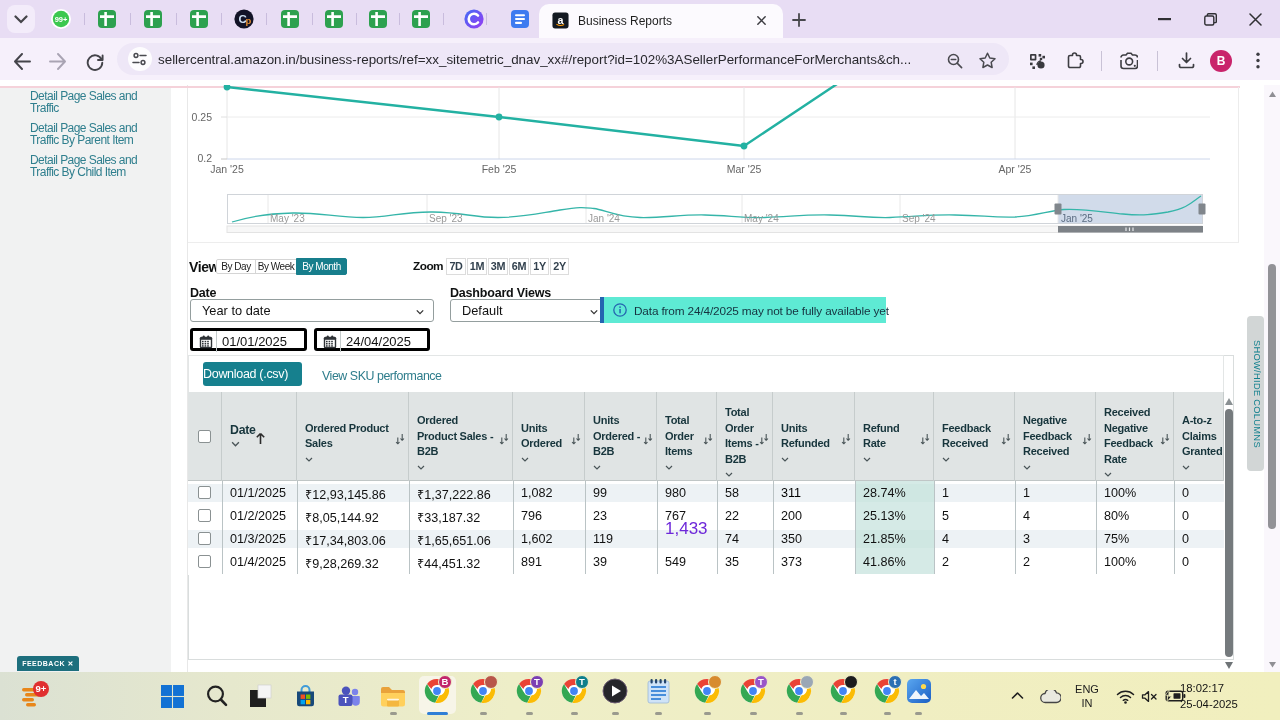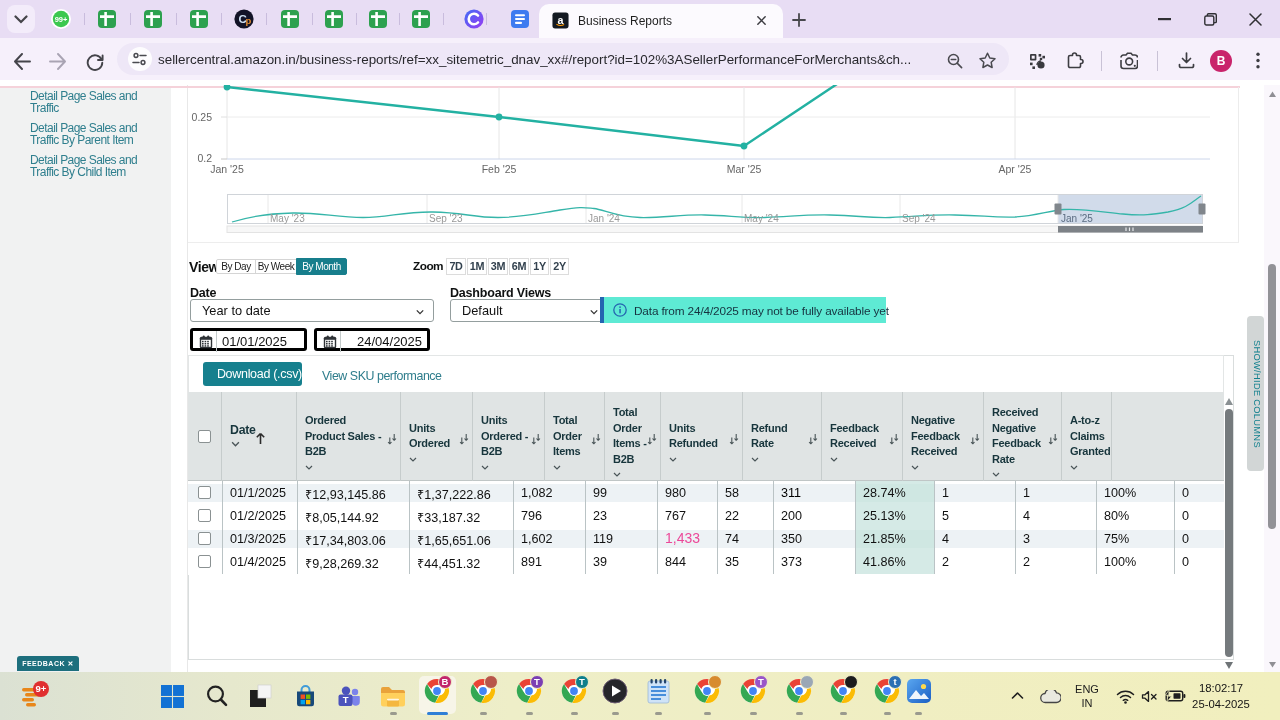--- a/index.html
+++ b/index.html
@@ -328,38 +328,48 @@
             <rect x="3" y="8" width="1.6" height="1.5"></rect>
             <rect x="5.6" y="8" width="1.6" height="1.5"></rect>
             <rect x="8.2" y="8" width="1.6" height="1.5"></rect>
             <rect x="3" y="10.2" width="1.6" height="1.5"></rect>
             <rect x="5.6" y="10.2" width="1.6" height="1.5"></rect>
             <rect x="8.2" y="10.2" width="1.6" height="1.5"></rect>
           </g>
         </svg>
         <span class="calsep"></span>
       </span>
-<span style="margin-left:40px">24/04/2025</span></div>
+<span style="margin-left:29px">24/04/2025</span></div>
 <div class="abs" style="left:188px;top:270px;width:1046px;height:305px;border:1px solid #d9dddd;pointer-events:none"></div>
 <div id="tablewrap">
 <div class="abs" style="left:0;top:0;width:1036px;height:37px;background:#fff;border:1px solid #e3e6e6;border-bottom:none"></div>
-<div class="abs" style="left:15px;top:7px;width:99px;height:24px;background:#16808e;border-radius:3px;color:#fff;font-size:12.5px;text-align:right;line-height:24px;letter-spacing:-0.3px">Download (.csv)</div>
+<div class="abs" style="left:15px;top:7px;width:99px;height:24px;background:#16808e;border-radius:3px;color:#fff;font-size:12.5px;text-align:left;line-height:24px;letter-spacing:-0.3px">Download (.csv)</div>
 <div class="abs" style="left:134px;top:14px;font-size:12.4px;color:#2e7d8c;letter-spacing:-0.45px">View SKU performance</div>
 <div class="abs" style="left:0;top:37px;width:1036px;height:89px;background:#e0e4e4;border-bottom:1px solid #c0c6c6">
 <div class="hcell" style="width:34px">
           <div class="chk" style="left:10px;top:38px"></div>
         </div>
 <div class="hcell" style="width:75px">
           <div class="abs" style="left:8px;top:31px;font-size:12.3px">Date</div>
           <svg class="abs" style="left:33px;top:40px" width="11" height="13" viewBox="0 0 11 13">
             <path d="M5.5 1.5 V12 M5.5 1.5 L1.8 5.2 M5.5 1.5 L9.2 5.2" stroke="#2b2b2b" stroke-width="1.6" fill="none"></path>
           </svg>
           <svg class="abs" style="left:9px;top:49px" width="9" height="6" viewBox="0 0 8 5">
             <path d="M1 1 L4 4 L7 1" stroke="#4a5558" stroke-width="1.2" fill="none"></path>
           </svg>
+        </div>
+<div class="hcell hflex" style="width:112px">
+          <svg class="sorti" width="10" height="12" viewBox="0 0 10 12">
+            <path d="M2.8 11 L2.8 4.5 M2.8 11 L1.1 9 M2.8 11 L4.5 9" stroke="#4a5558" stroke-width="1.1" fill="none"></path>
+            <path d="M7.2 1 L7.2 7.5 M7.2 7.5 L5.5 5.5 M7.2 7.5 L8.9 5.5" stroke="#4a5558" stroke-width="1.1" fill="none"></path>
+          </svg>
+          <div style="white-space:nowrap">Ordered Product<br>Sales</div>
+          <div style="margin-top:-1px"><svg width="8" height="5" viewBox="0 0 8 5">
+              <path d="M1 1 L4 4 L7 1" stroke="#4a5558" stroke-width="1.2" fill="none"></path>
+            </svg></div>
         </div>
 <div class="hcell hflex" style="width:104px">
           <svg class="sorti" width="10" height="12" viewBox="0 0 10 12">
             <path d="M2.8 11 L2.8 4.5 M2.8 11 L1.1 9 M2.8 11 L4.5 9" stroke="#4a5558" stroke-width="1.1" fill="none"></path>
             <path d="M7.2 1 L7.2 7.5 M7.2 7.5 L5.5 5.5 M7.2 7.5 L8.9 5.5" stroke="#4a5558" stroke-width="1.1" fill="none"></path>
           </svg>
           <div style="white-space:nowrap">Ordered<br>Product Sales -<br>B2B</div>
           <div style="margin-top:-1px"><svg width="8" height="5" viewBox="0 0 8 5">
               <path d="M1 1 L4 4 L7 1" stroke="#4a5558" stroke-width="1.2" fill="none"></path>
             </svg></div>
@@ -494,35 +504,35 @@
 <div class="abs" style="left:916px;top:27.8px;font-size:12.6px;color:#111;white-space:nowrap">80%</div>
 <div class="abs" style="left:994px;top:27.8px;font-size:12.6px;color:#111;white-space:nowrap">0</div>
 <div class="abs" style="left:0;top:49.1px;width:1036px;height:18.3px;background:#edf2f5"></div>
 <div class="abs" style="left:667px;top:49.1px;width:79px;height:18.3px;background:#cfe7e2"></div>
 <div class="abs chk" style="left:10px;top:51.1px"></div>
 <div class="abs" style="left:42px;top:51.1px;font-size:12.6px;color:#111;white-space:nowrap">01/3/2025</div>
 <div class="abs" style="left:117px;top:51.1px;font-size:12.6px;color:#111;white-space:nowrap">₹17,34,803.06</div>
 <div class="abs" style="left:229px;top:51.1px;font-size:12.6px;color:#111;white-space:nowrap">₹1,65,651.06</div>
 <div class="abs" style="left:333px;top:51.1px;font-size:12.6px;color:#111;white-space:nowrap">1,602</div>
 <div class="abs" style="left:405px;top:51.1px;font-size:12.6px;color:#111;white-space:nowrap">119</div>
-<div class="abs" style="left:477px;top:49px;font-size:14px;color:#ec4899;white-space:nowrap">1,433</div>
+<div class="abs" style="left:477px;top:38px;font-size:17px;color:#6d28d9;white-space:nowrap">1,433</div>
 <div class="abs" style="left:537px;top:51.1px;font-size:12.6px;color:#111;white-space:nowrap">74</div>
 <div class="abs" style="left:593px;top:51.1px;font-size:12.6px;color:#111;white-space:nowrap">350</div>
 <div class="abs" style="left:675px;top:51.1px;font-size:12.6px;color:#111;white-space:nowrap">21.85%</div>
 <div class="abs" style="left:754px;top:51.1px;font-size:12.6px;color:#111;white-space:nowrap">4</div>
 <div class="abs" style="left:835px;top:51.1px;font-size:12.6px;color:#111;white-space:nowrap">3</div>
 <div class="abs" style="left:916px;top:51.1px;font-size:12.6px;color:#111;white-space:nowrap">75%</div>
 <div class="abs" style="left:994px;top:51.1px;font-size:12.6px;color:#111;white-space:nowrap">0</div>
 <div class="abs chk" style="left:10px;top:74.4px"></div>
 <div class="abs" style="left:42px;top:74.4px;font-size:12.6px;color:#111;white-space:nowrap">01/4/2025</div>
 <div class="abs" style="left:117px;top:74.4px;font-size:12.6px;color:#111;white-space:nowrap">₹9,28,269.32</div>
 <div class="abs" style="left:229px;top:74.4px;font-size:12.6px;color:#111;white-space:nowrap">₹44,451.32</div>
 <div class="abs" style="left:333px;top:74.4px;font-size:12.6px;color:#111;white-space:nowrap">891</div>
 <div class="abs" style="left:405px;top:74.4px;font-size:12.6px;color:#111;white-space:nowrap">39</div>
-<div class="abs" style="left:477px;top:74.4px;font-size:12.6px;color:#111;white-space:nowrap">844</div>
+<div class="abs" style="left:477px;top:74.4px;font-size:12.6px;color:#111;white-space:nowrap">549</div>
 <div class="abs" style="left:537px;top:74.4px;font-size:12.6px;color:#111;white-space:nowrap">35</div>
 <div class="abs" style="left:593px;top:74.4px;font-size:12.6px;color:#111;white-space:nowrap">373</div>
 <div class="abs" style="left:675px;top:74.4px;font-size:12.6px;color:#111;white-space:nowrap">41.86%</div>
 <div class="abs" style="left:754px;top:74.4px;font-size:12.6px;color:#111;white-space:nowrap">2</div>
 <div class="abs" style="left:835px;top:74.4px;font-size:12.6px;color:#111;white-space:nowrap">2</div>
 <div class="abs" style="left:916px;top:74.4px;font-size:12.6px;color:#111;white-space:nowrap">100%</div>
 <div class="abs" style="left:994px;top:74.4px;font-size:12.6px;color:#111;white-space:nowrap">0</div>
 <div class="abs" style="left:34px;top:0;width:1px;height:93px;background:#bac3c5"></div>
 <div class="abs" style="left:109px;top:0;width:1px;height:93px;background:#bac3c5"></div>
 <div class="abs" style="left:221px;top:0;width:1px;height:93px;background:#bac3c5"></div>
@@ -753,13 +763,13 @@
 <svg class="abs" style="left:1141px;top:690px" width="17" height="13" viewBox="0 0 17 13">
     <path d="M1.5 4.8 H4 L7.5 1.6 V11.4 L4 8.2 H1.5 Z" fill="none" stroke="#1f1f1f" stroke-width="1.3" stroke-linejoin="round"></path>
     <path d="M10.5 4.5 L15 9 M15 4.5 L10.5 9" stroke="#1f1f1f" stroke-width="1.3" stroke-linecap="round"></path>
   </svg>
 <svg class="abs" style="left:1163px;top:689px" width="23" height="14" viewBox="0 0 23 14">
     <rect x="3.2" y="2.2" width="16.5" height="9.6" rx="2" fill="none" stroke="#1f1f1f" stroke-width="1.4"></rect>
     <rect x="20.4" y="5" width="2" height="4" rx="0.9" fill="#1f1f1f"></rect>
     <rect x="10.5" y="4.3" width="7" height="5.4" rx="0.6" fill="#1f1f1f"></rect>
     <path d="M6.2 0.8 L2.2 6.2 H5 L3.8 13 L8.6 7.2 H5.6 Z" fill="#1f1f1f" stroke="#f1efbe" stroke-width="0.7"></path>
   </svg>
-<div class="abs" style="left:1180px;top:681px;width:82px;text-align:center;font-size:11.3px;color:#141414;line-height:15.5px">18:02:17<br>25-04-2025</div>
+<div class="abs" style="left:1180px;top:681px;width:82px;text-align:left;font-size:11.3px;color:#141414;line-height:15.5px">18:02:17<br>25-04-2025</div>
 
 </body></html>

